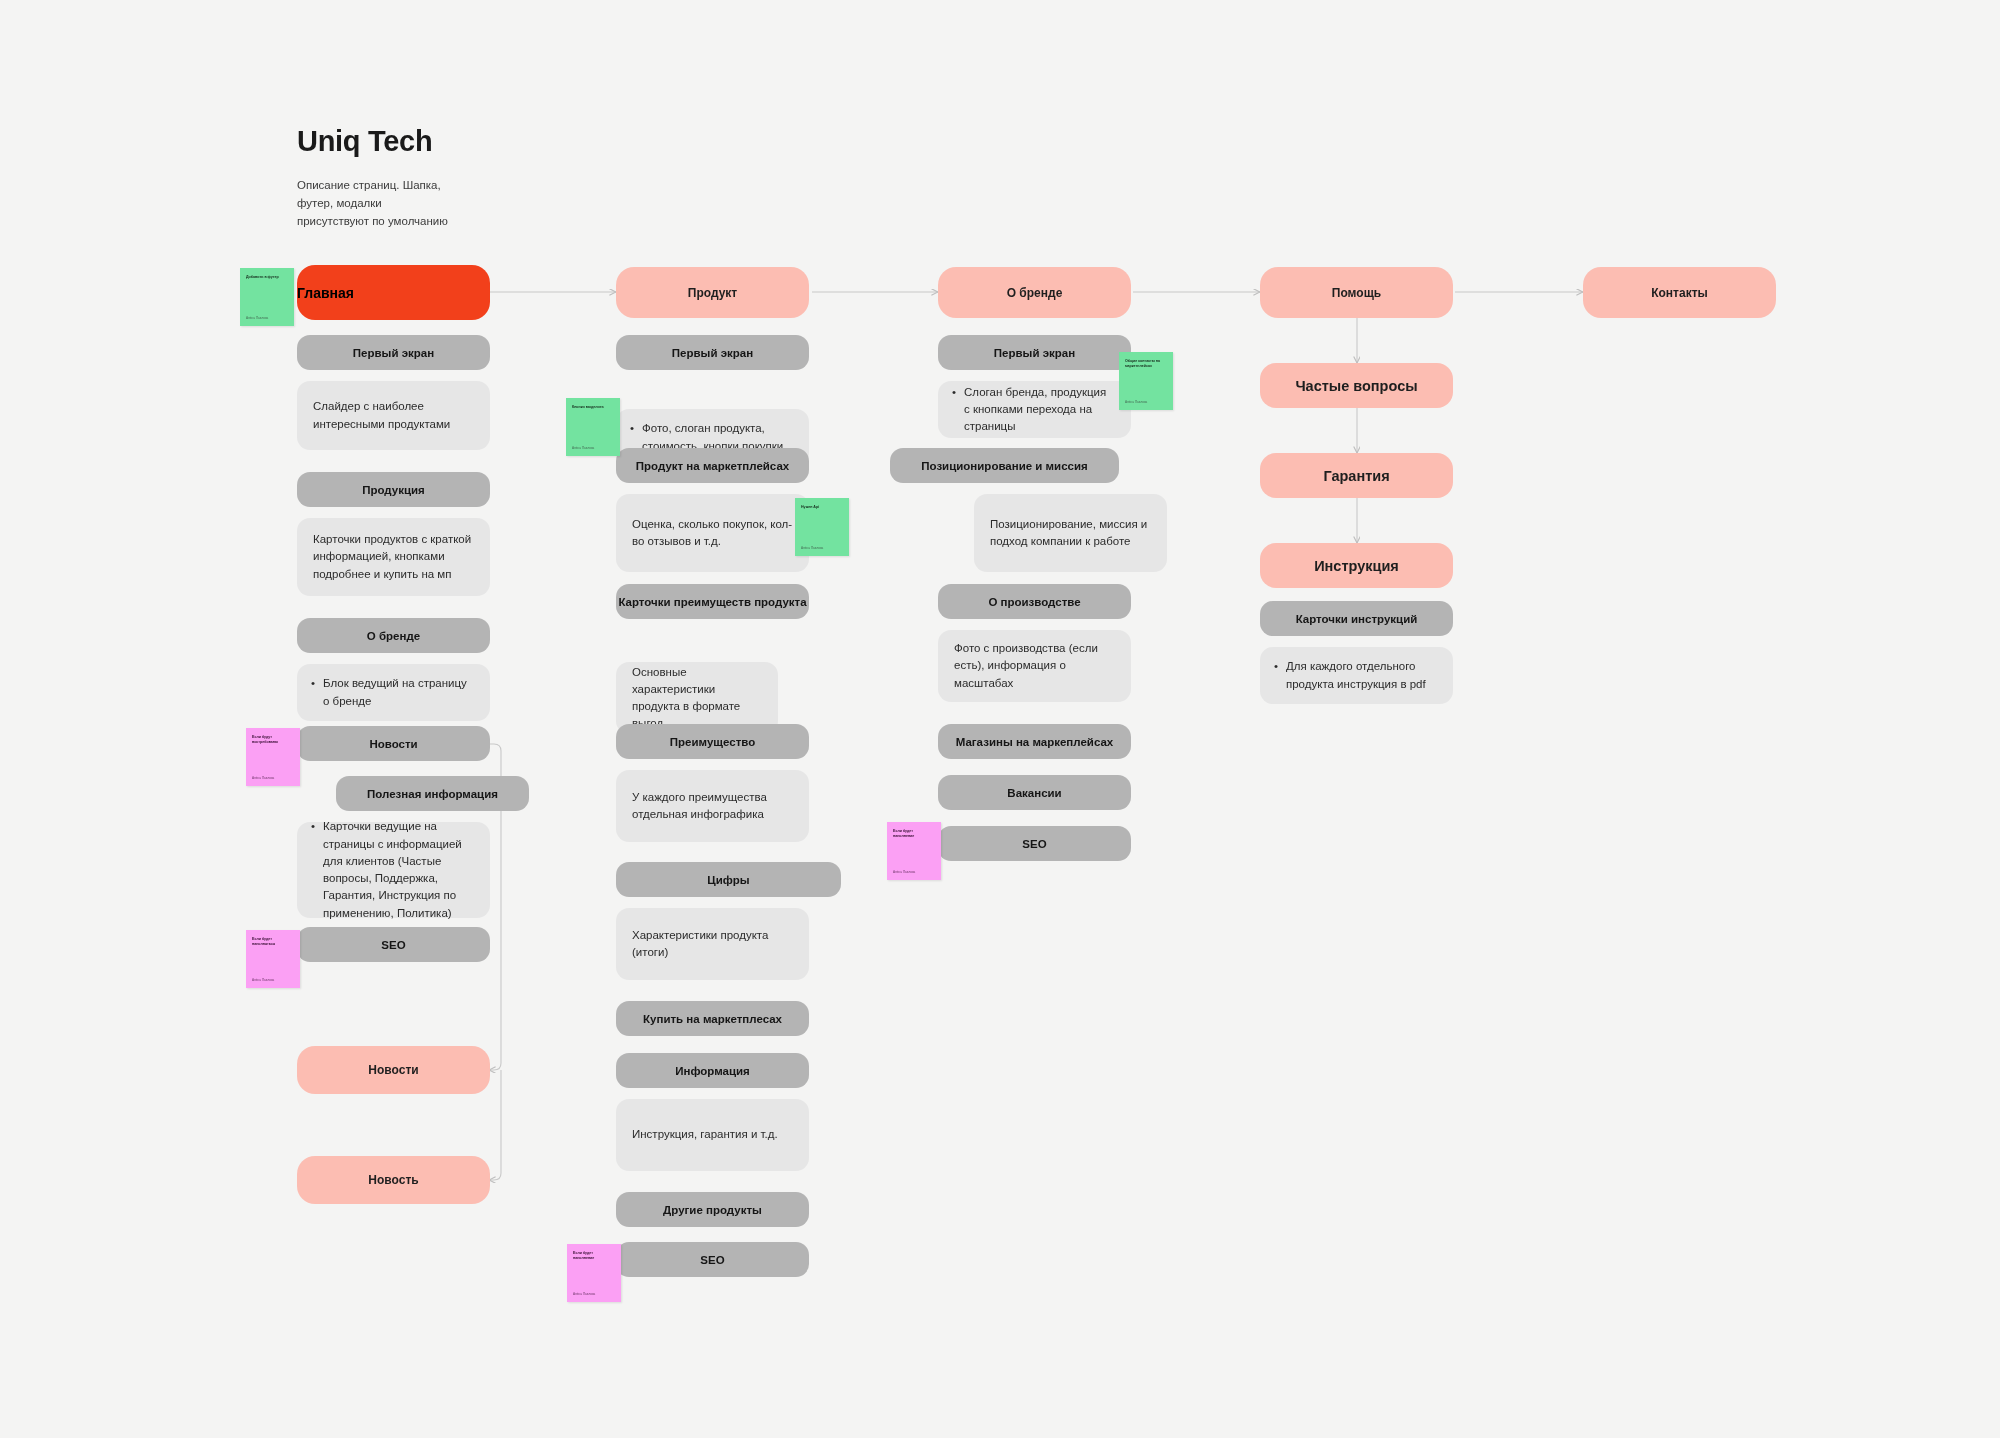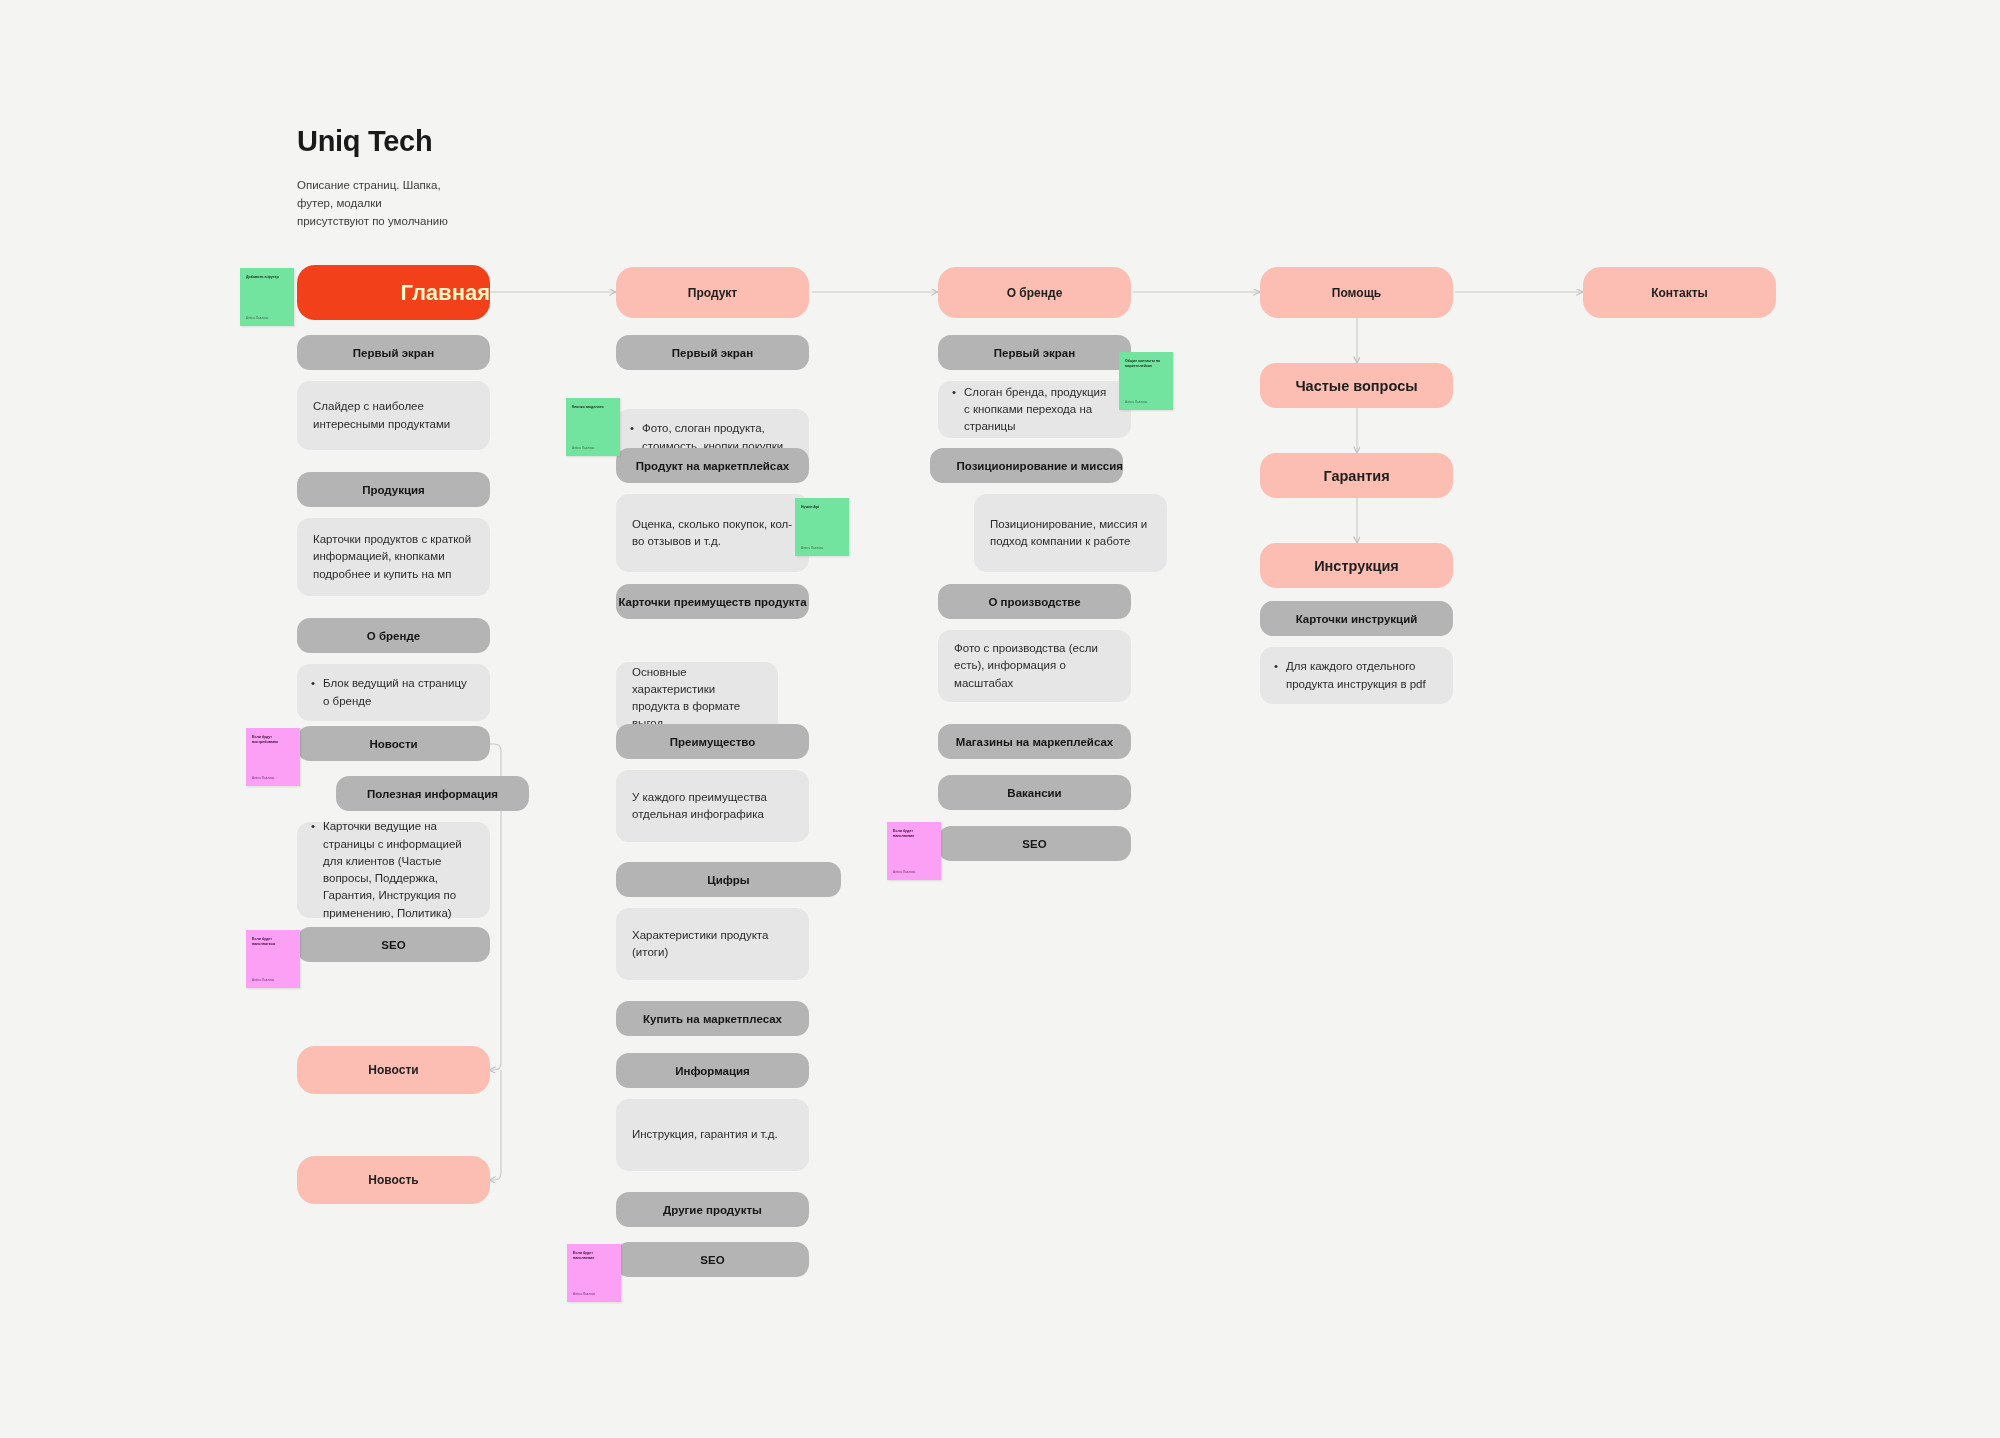--- a/index.html
+++ b/index.html
@@ -29,24 +29,24 @@
   .node {
     position: absolute;
     display: flex; align-items: center;
     border-radius: 14px;
   }
   .node .lbl { width: 100%; }
 
   
   .n-root {
     justify-content: center;
-    background: #f2401b; color: #fef9c3;
+    background: #f2401b; color: #000000;
     border-radius: 18px;
-    font-size: 22px; font-weight: bold;
-    text-align: right;
+    font-size: 14px; font-weight: bold;
+    text-align: left;
   }
   .n-page {
     justify-content: flex-end;
     background: #fcbdb2; color: #1f1f1f;
     border-radius: 18px;
     font-size: 12px; font-weight: bold;
     text-align: center;
   }
   .n-page-sm {
     justify-content: center;
@@ -253,21 +253,21 @@
     </div>
 
   <div class="node n-sec" style="left:938px;top:335px;width:193px;height:35px;">
     <span class="lbl">Первый экран</span>
     </div>
 
   <div class="node n-desc bullet" style="left:938px;top:381px;width:193px;height:57px;">
     <span class="lbl">Слоган бренда, продукция с кнопками перехода на страницы</span>
     </div>
 
-  <div class="node n-sec" style="left:930px;top:448px;width:193px;height:35px;text-align:right;">
+  <div class="node n-sec" style="left:890px;top:448px;width:229px;height:35px;">
     <span class="lbl">Позиционирование и миссия</span>
     </div>
 
   <div class="node n-desc" style="left:938px;top:494px;width:193px;height:78px;margin-left:36px;">
     <span class="lbl">Позиционирование, миссия и подход компании к работе</span>
     </div>
 
   <div class="node n-sec" style="left:938px;top:584px;width:193px;height:35px;">
     <span class="lbl">О производстве</span>
     </div>

